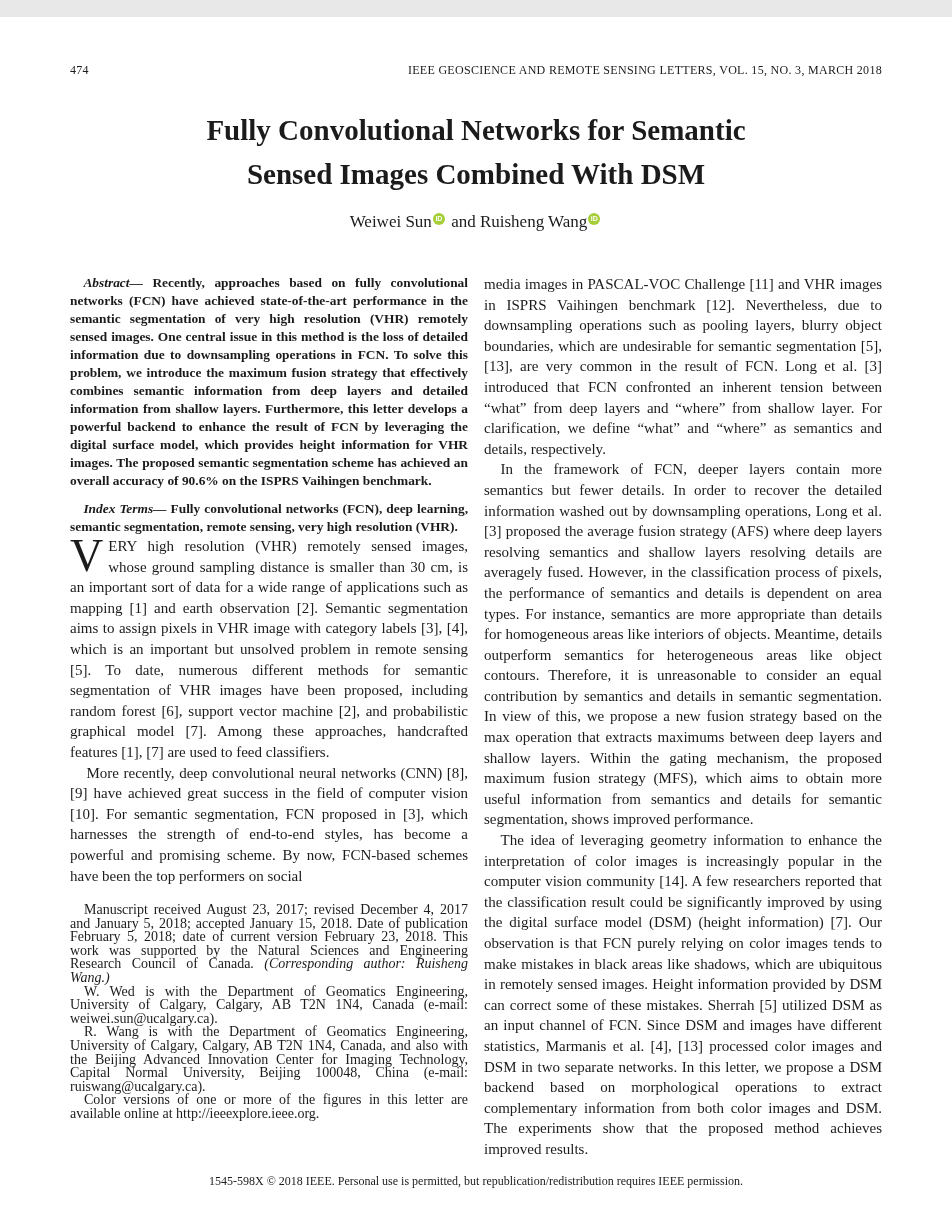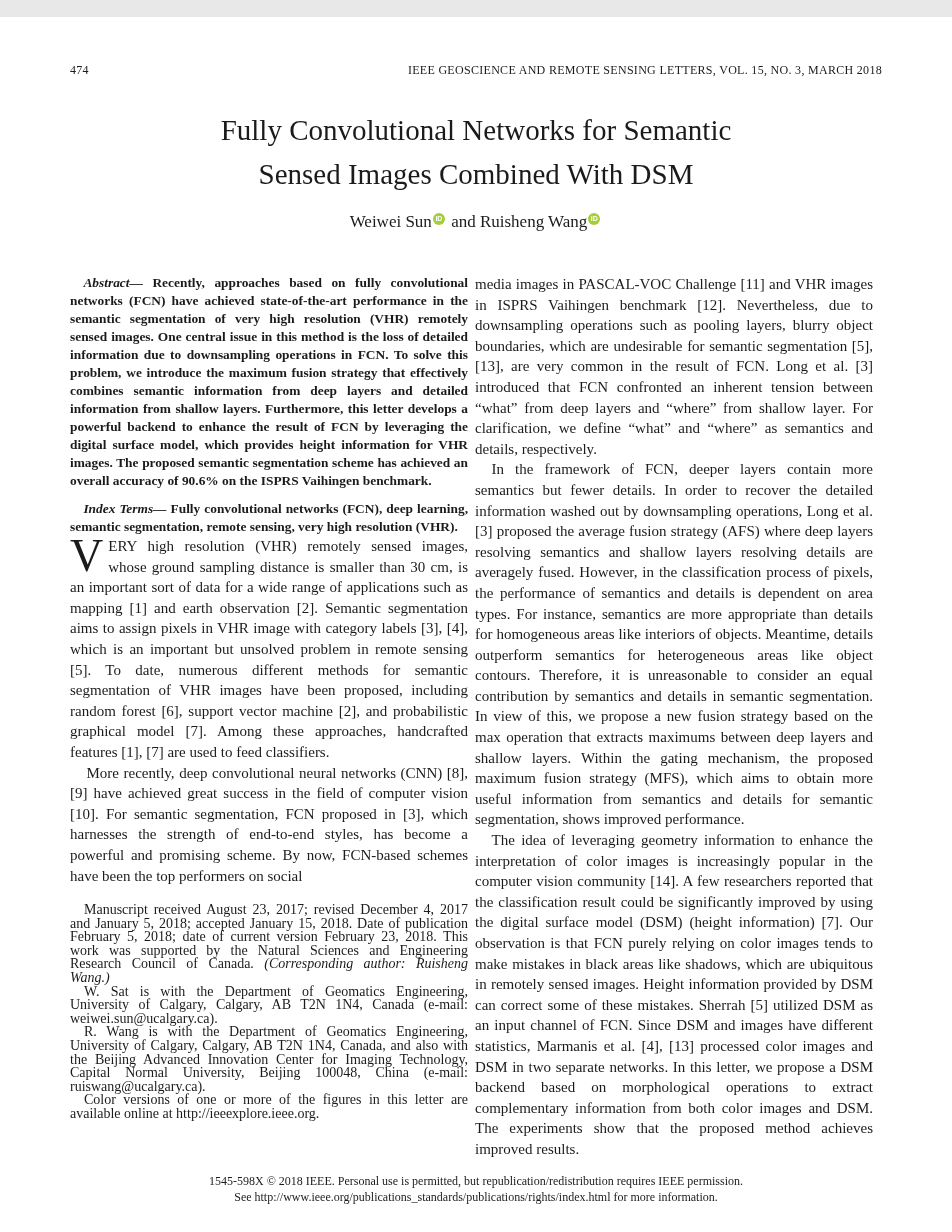--- a/index.html
+++ b/index.html
@@ -4,29 +4,29 @@
 <style>
   html, body { margin:0; padding:0; background:#e8e8e8; }
   .page {
     width:952px; height:1232px; margin:17px auto; background:#ffffff;
     font-family:"Liberation Serif", serif; color:#1b1b1b;
     box-sizing:border-box; padding:46px 70px 0 70px; position:relative;
     overflow:hidden;
   }
   .header { display:flex; justify-content:space-between; align-items:baseline;
     font-size:12px; letter-spacing:0.3px; }
-  .title { text-align:center; margin-top:30px; font-size:29px; line-height:44px; font-weight:400; }
+  .title { text-align:center; margin-top:30px; font-size:29px; line-height:44px; font-weight:700; }
   .authors { text-align:center; margin-top:16px; font-size:17px; }
   .orcid {
     display:inline-block; width:12px; height:12px; border-radius:50%;
     color:#fff; font-family:"Liberation Sans", sans-serif; font-size:7px;
     font-weight:bold; line-height:12px; text-align:center;
     vertical-align:6px; margin:0 2px 0 1px;
   }
-  .columns { display:flex; gap:7px; margin-top:42px; }
+  .columns { display:flex; gap:16px; margin-top:42px; }
   .col { width:398px; }
   p { margin:0; text-align:justify; }
   .abstract, .index-terms { font-weight:bold; font-size:13.4px; line-height:18px; text-indent:1em; }
   .lead-italic { font-style:italic; }
   .index-terms { margin-top:10px; }
   .section-heading { text-align:center; font-variant:small-caps; font-size:15.5px;
     letter-spacing:0.5px; margin:15px 0 9px 0; font-weight:400; }
   .body-text { font-size:15px; line-height:20.6px; }
   .indent { text-indent:1.1em; }
   .dropcap { float:left; font-size:46px; line-height:37px; padding:1px 5px 0 0; }
@@ -60,32 +60,31 @@
 
       <p class="index-terms"><span class="lead-italic">Index Terms— </span><span>Fully convolutional networks (FCN), deep learning, semantic segmentation, remote sensing, very high resolution (VHR).</span></p>
 
 
       <p class="body-text"><span class="dropcap">V</span><span>ERY high resolution (VHR) remotely sensed images, whose ground sampling distance is smaller than 30 cm, is an important sort of data for a wide range of applications such as mapping [1] and earth observation [2]. Semantic segmentation aims to assign pixels in VHR image with category labels [3], [4], which is an important but unsolved problem in remote sensing [5]. To date, numerous different methods for semantic segmentation of VHR images have been proposed, including random forest [6], support vector machine [2], and probabilistic graphical model [7]. Among these approaches, handcrafted features [1], [7] are used to feed classifiers.</span></p>
 
       <p class="body-text indent">More recently, deep convolutional neural networks (CNN) [8], [9] have achieved great success in the field of computer vision [10]. For semantic segmentation, FCN proposed in [3], which harnesses the strength of end-to-end styles, has become a powerful and promising scheme. By now, FCN-based schemes have been the top performers on social</p>
 
       <div class="footnotes">
         <p><span>Manuscript received August 23, 2017; revised December 4, 2017 and January 5, 2018; accepted January 15, 2018. Date of publication February 5, 2018; date of current version February 23, 2018. This work was supported by the Natural Sciences and Engineering Research Council of Canada. </span><span class="lead-italic">(Corresponding author: Ruisheng Wang.)</span></p>
-        <p>W. Sat is with the Department of Geomatics Engineering, University of Calgary, Calgary, AB T2N 1N4, Canada (e-mail: weiwei.sun@ucalgary.ca).</p>
+        <p>W. Wed is with the Department of Geomatics Engineering, University of Calgary, Calgary, AB T2N 1N4, Canada (e-mail: weiwei.sun@ucalgary.ca).</p>
         <p>R. Wang is with the Department of Geomatics Engineering, University of Calgary, Calgary, AB T2N 1N4, Canada, and also with the Beijing Advanced Innovation Center for Imaging Technology, Capital Normal University, Beijing 100048, China (e-mail: ruiswang@ucalgary.ca).</p>
         <p>Color versions of one or more of the figures in this letter are available online at http://ieeexplore.ieee.org.</p>
       </div>
     </div>
 
     <div class="col">
       <p class="body-text">media images in PASCAL-VOC Challenge [11] and VHR images in ISPRS Vaihingen benchmark [12]. Nevertheless, due to downsampling operations such as pooling layers, blurry object boundaries, which are undesirable for semantic segmentation [5], [13], are very common in the result of FCN. Long et al. [3] introduced that FCN confronted an inherent tension between “what” from deep layers and “where” from shallow layer. For clarification, we define “what” and “where” as semantics and details, respectively.</p>
       <p class="body-text indent">In the framework of FCN, deeper layers contain more semantics but fewer details. In order to recover the detailed information washed out by downsampling operations, Long et al. [3] proposed the average fusion strategy (AFS) where deep layers resolving semantics and shallow layers resolving details are averagely fused. However, in the classification process of pixels, the performance of semantics and details is dependent on area types. For instance, semantics are more appropriate than details for homogeneous areas like interiors of objects. Meantime, details outperform semantics for heterogeneous areas like object contours. Therefore, it is unreasonable to consider an equal contribution by semantics and details in semantic segmentation. In view of this, we propose a new fusion strategy based on the max operation that extracts maximums between deep layers and shallow layers. Within the gating mechanism, the proposed maximum fusion strategy (MFS), which aims to obtain more useful information from semantics and details for semantic segmentation, shows improved performance.</p>
       <p class="body-text indent">The idea of leveraging geometry information to enhance the interpretation of color images is increasingly popular in the computer vision community [14]. A few researchers reported that the classification result could be significantly improved by using the digital surface model (DSM) (height information) [7]. Our observation is that FCN purely relying on color images tends to make mistakes in black areas like shadows, which are ubiquitous in remotely sensed images. Height information provided by DSM can correct some of these mistakes. Sherrah [5] utilized DSM as an input channel of FCN. Since DSM and images have different statistics, Marmanis et al. [4], [13] processed color images and DSM in two separate networks. In this letter, we propose a DSM backend based on morphological operations to extract complementary information from both color images and DSM. The experiments show that the proposed method achieves improved results.</p>
     </div>
 
   </div>
 
   <div class="footer">
     <div>1545-598X © 2018 IEEE. Personal use is permitted, but republication/redistribution requires IEEE permission.</div>
-    <div>See http://www.ieee.org/publications_standards/publications/rights/index.html for more information.</div>
   </div>
 
 </div>
 
 </body></html>

